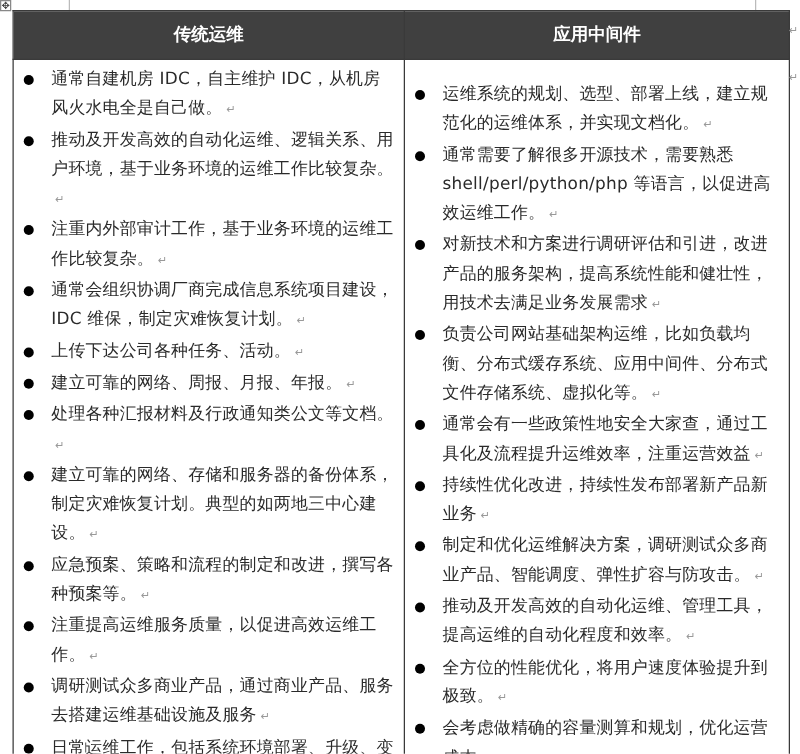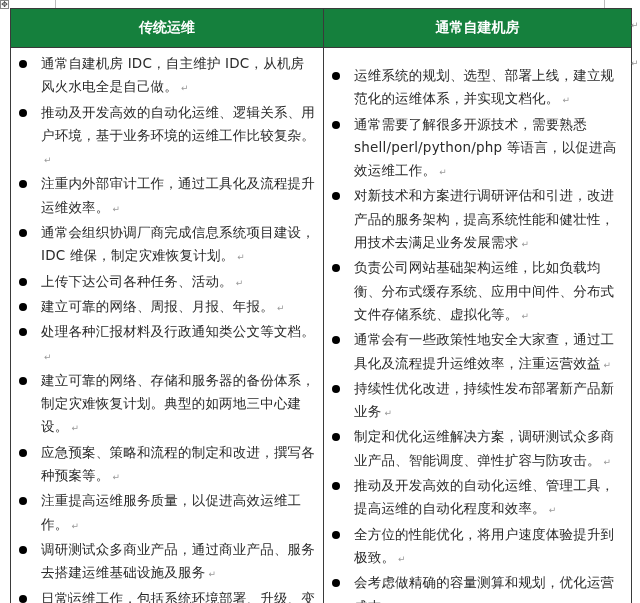--- a/index.html
+++ b/index.html
@@ -5,21 +5,21 @@
   html, body { margin:0; padding:0; background:#ffffff; }
   body { width:640px; height:603px; position:relative; overflow:hidden;
          font-family:"DejaVu Sans", "Liberation Sans", sans-serif; color:#222; }
   .move-handle { position:absolute; left:0; top:0; width:9px; height:9px;
          border:1px solid #888; box-sizing:border-box; font-size:8px; line-height:7px;
          text-align:center; color:#444; background:#fff; }
   .ruler-mark { position:absolute; top:0; width:1px; height:9px; background:#bbb; }
   table.cmp { position:absolute; left:10px; top:8px; width:621px; border-collapse:collapse;
          table-layout:fixed; }
   table.cmp th, table.cmp td { border:1.5px solid #3a3a3a; }
-  table.cmp th { background:#15803d; color:#fff; height:38px; font-size:14px;
+  table.cmp th { background:#404040; color:#fff; height:38px; font-size:14px;
          font-weight:bold; text-align:center; padding:0; }
   table.cmp td { vertical-align:top; padding:4px 6px 6px 4px; }
   col.c1 { width:313px; } col.c2 { width:308px; }
   ul.items { list-style:none; margin:0; padding:0; }
   ul.items li { position:relative; padding-left:26px; font-size:13.5px;
          line-height:23.3px; letter-spacing:0.2px; color:#2a2a2a; }
   ul.items li .bullet { position:absolute; left:4px; top:8px; width:8px; height:8px;
          border-radius:50%; background:#000; }
   td.right ul.items { padding-top:12px; }
   .pm { color:#999; font-size:9px; margin-left:3px; }
@@ -34,30 +34,30 @@
 <div class="ruler-mark" style="left:604px"></div>
 
 <table class="cmp">
   <colgroup>
       <col class="c1">
       <col class="c2">
     </colgroup>
   <thead>
     <tr>
       <th><span>传统运维</span></th>
-      <th><span>通常自建机房</span></th>
+      <th><span>应用中间件</span></th>
     </tr>
   </thead>
   <tbody>
     <tr>
       <td class="left">
         <ul class="items">
           <li><span class="bullet"></span><span>通常自建机房 IDC，自主维护 IDC，从机房风火水电全是自己做。</span><span class="pm">↵</span></li>
           <li><span class="bullet"></span><span>推动及开发高效的自动化运维、逻辑关系、用户环境，基于业务环境的运维工作比较复杂。</span><span class="pm">↵</span></li>
-          <li><span class="bullet"></span><span>注重内外部审计工作，通过工具化及流程提升运维效率。</span><span class="pm">↵</span></li>
+          <li><span class="bullet"></span><span>注重内外部审计工作，基于业务环境的运维工作比较复杂。</span><span class="pm">↵</span></li>
           <li><span class="bullet"></span><span>通常会组织协调厂商完成信息系统项目建设，IDC 维保，制定灾难恢复计划。</span><span class="pm">↵</span></li>
           <li><span class="bullet"></span><span>上传下达公司各种任务、活动。</span><span class="pm">↵</span></li>
           <li><span class="bullet"></span><span>建立可靠的网络、周报、月报、年报。</span><span class="pm">↵</span></li>
           <li><span class="bullet"></span><span>处理各种汇报材料及行政通知类公文等文档。</span><span class="pm">↵</span></li>
           <li><span class="bullet"></span><span>建立可靠的网络、存储和服务器的备份体系，制定灾难恢复计划。典型的如两地三中心建设。</span><span class="pm">↵</span></li>
           <li><span class="bullet"></span><span>应急预案、策略和流程的制定和改进，撰写各种预案等。</span><span class="pm">↵</span></li>
           <li><span class="bullet"></span><span>注重提高运维服务质量，以促进高效运维工作。</span><span class="pm">↵</span></li>
           <li><span class="bullet"></span><span>调研测试众多商业产品，通过商业产品、服务去搭建运维基础设施及服务</span><span class="pm">↵</span></li>
           <li><span class="bullet"></span><span>日常运维工作，包括系统环境部署、升级、变更、发布、故障处理等</span><span class="pm">↵</span></li>
         </ul>

